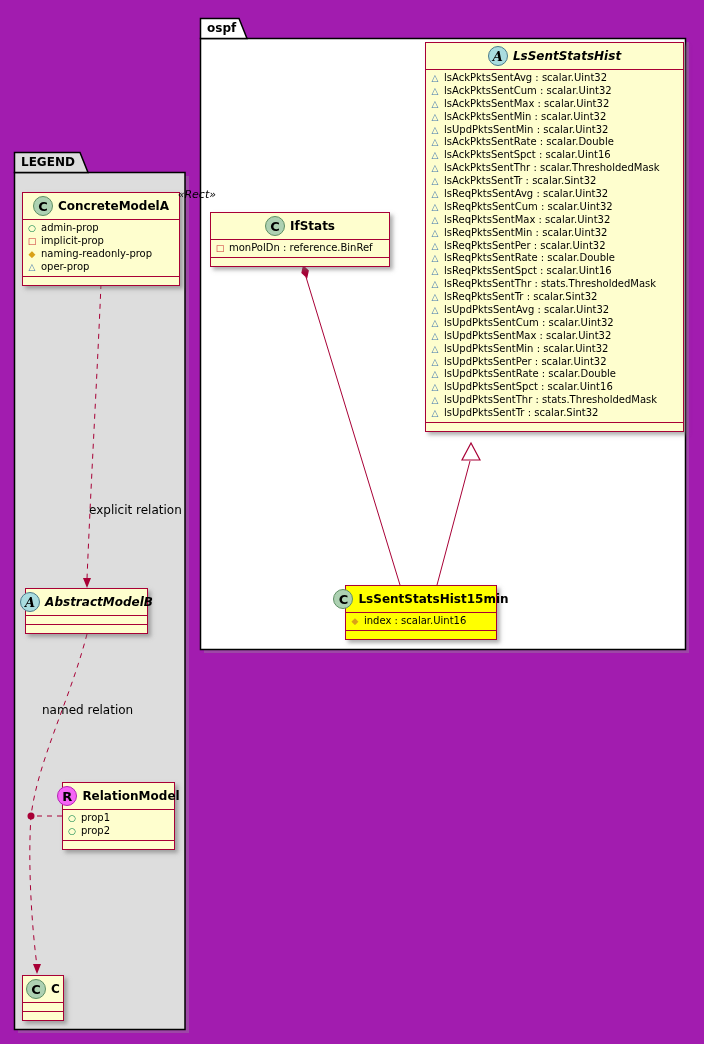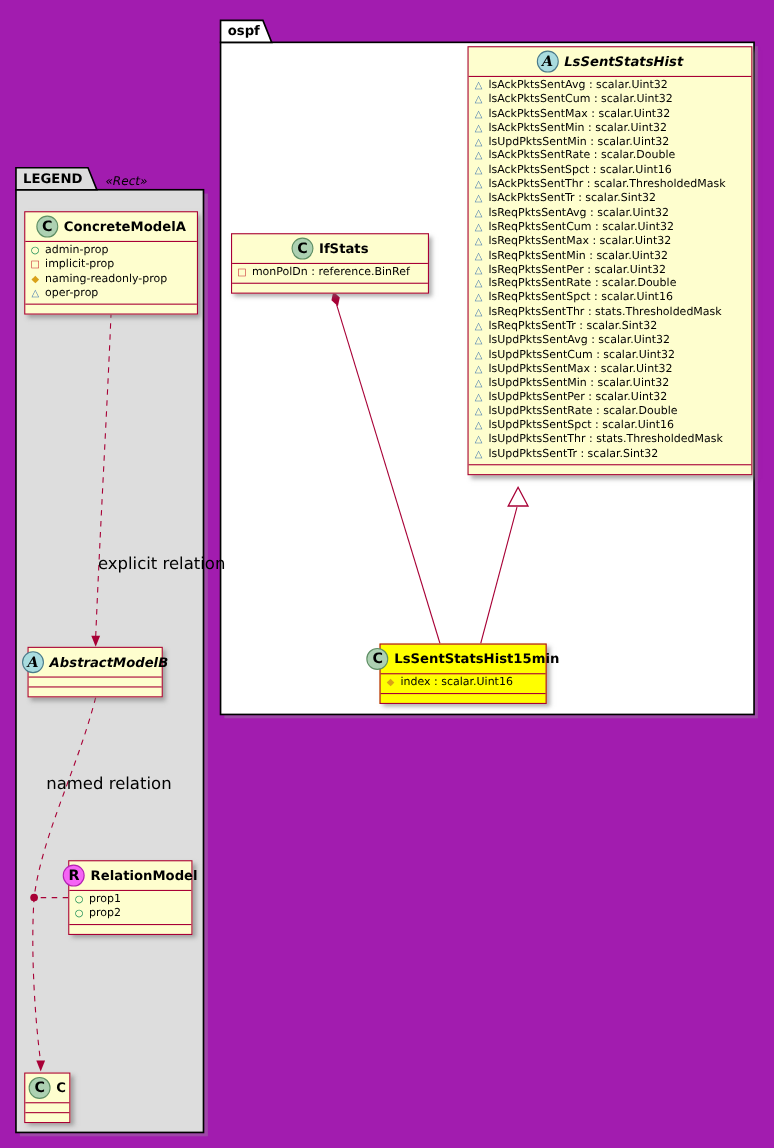--- a/index.html
+++ b/index.html
@@ -3,21 +3,21 @@
 <meta charset="utf-8">
 <style>
   * { margin:0; padding:0; box-sizing:border-box; }
   body { font-family:"DejaVu Sans", sans-serif; background:#ffffff; }
   #canvas { position:relative; width:704px; height:1044px; background:#a21caf; overflow:hidden; }
 
   #diagram-svg { position:absolute; left:0; top:0; z-index:1; }
 
   .pkg-label { position:absolute; z-index:3; font-size:12px; font-weight:bold; color:#000; }
   .stereotype { position:absolute; z-index:3; font-size:11px; font-style:italic; color:#000; text-align:center; }
-  .edge-label { position:absolute; z-index:3; font-size:15px; color:#000; white-space:nowrap; }
+  .edge-label { position:absolute; z-index:3; font-size:12px; color:#000; white-space:nowrap; }
 
   .uml-class { position:absolute; z-index:2; background:#FEFECE; border:1.5px solid #A80036;
                box-shadow:3px 3px 4px rgba(110,110,110,0.55); }
   .uml-class.highlight { background:#FFFF00; }
   .hdr { display:flex; align-items:center; justify-content:center; gap:5px; padding:2px 6px; min-height:26px; }
   .badge { width:20px; height:20px; border-radius:50%; display:flex; align-items:center; justify-content:center;
            font-size:13px; font-weight:bold; flex:0 0 20px; color:#000; }
   .badge-c { background:#ADD1B2; border:1px solid #5E8E64; }
   .badge-a { background:#A9DCDF; border:1px solid #4A7A8A; font-style:italic; font-family:"DejaVu Serif", serif; }
   .badge-r { background:#F564F5; border:1px solid #B321B3; }
@@ -55,21 +55,21 @@
 
     <path d="M306,277 L400,585" fill="none" stroke="#A80036" stroke-width="1"></path>
     <polygon points="303,265 301.3,272.9 307.2,278.4 308.9,270.5" fill="#A80036"></polygon>
 
     <path d="M437,585 L470,461" fill="none" stroke="#A80036" stroke-width="1"></path>
     <polygon points="471,443 462,460 480,460" fill="#FFFFFF" stroke="#A80036" stroke-width="1.2"></polygon>
   </svg>
 
   <div class="pkg-label" style="left:207px; top:21px;">ospf</div>
   <div class="pkg-label" style="left:21px; top:155px;text-align:right;">LEGEND</div>
-  <div class="stereotype" style="left:14px; top:158px; width:202px;">«Rect»</div>
+  <div class="stereotype" style="left:14px; top:188px; width:202px;text-align:right;">«Rect»</div>
 
   <div class="edge-label" style="left:89px; top:503px;">explicit relation</div>
   <div class="edge-label" style="left:42px; top:703px;">named relation</div>
 
   <div class="uml-class abstract" style="left:425px; top:42px; width:259px;">
     <div class="hdr">
       <span class="badge badge-a">A</span>
       <span class="cname">LsSentStatsHist</span>
     </div>
     <div class="sec attrs">

